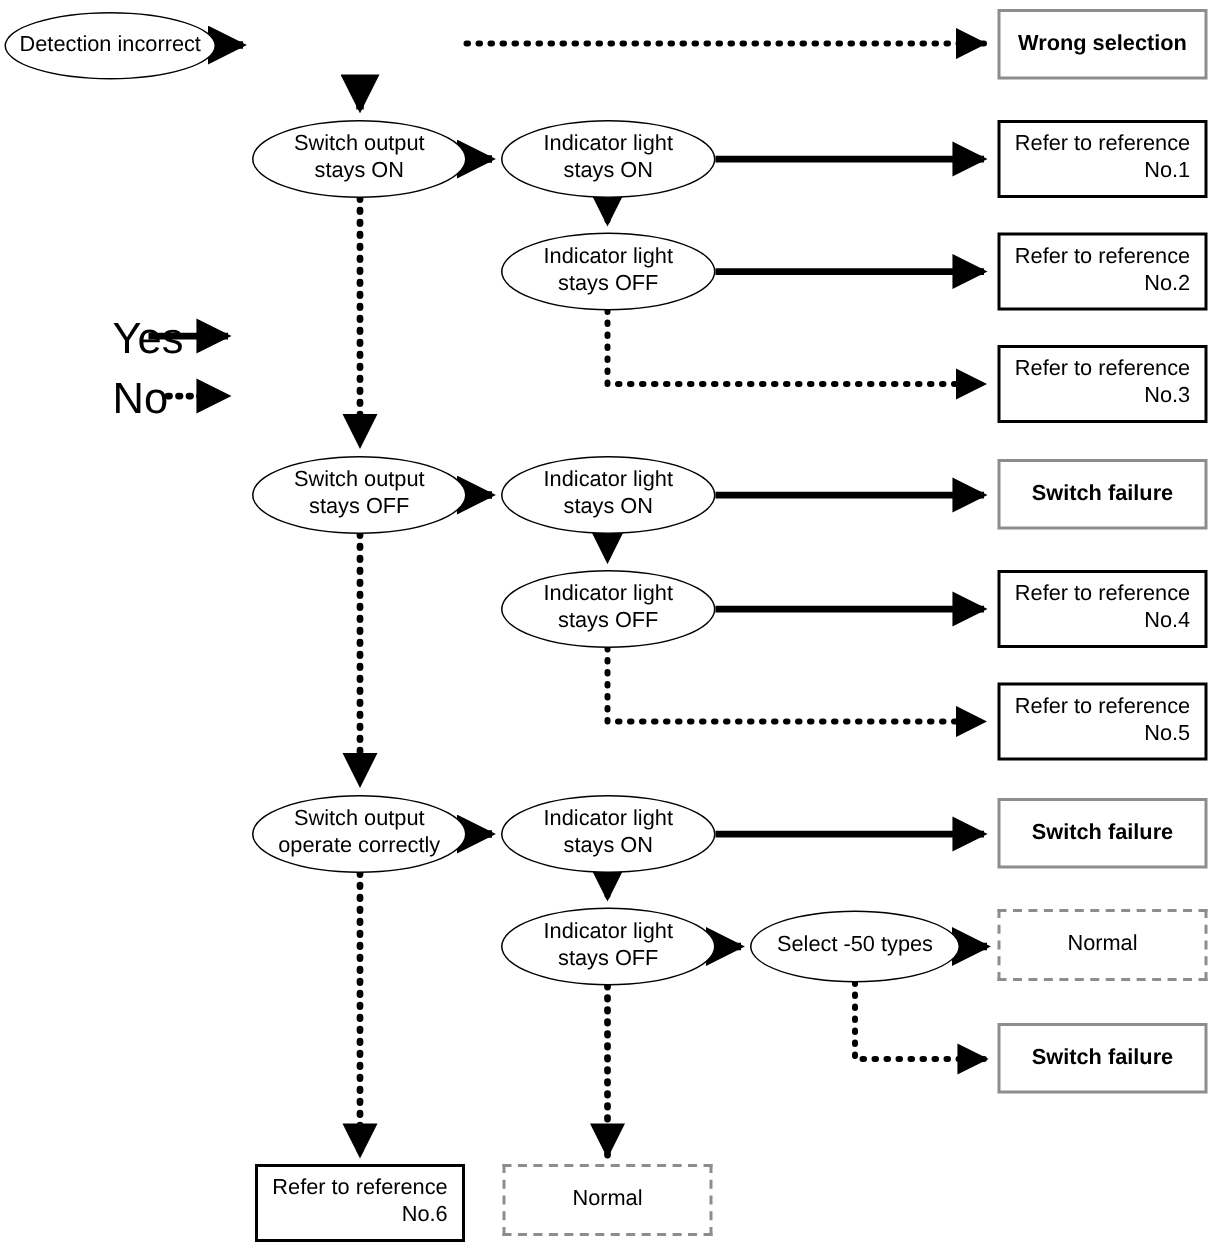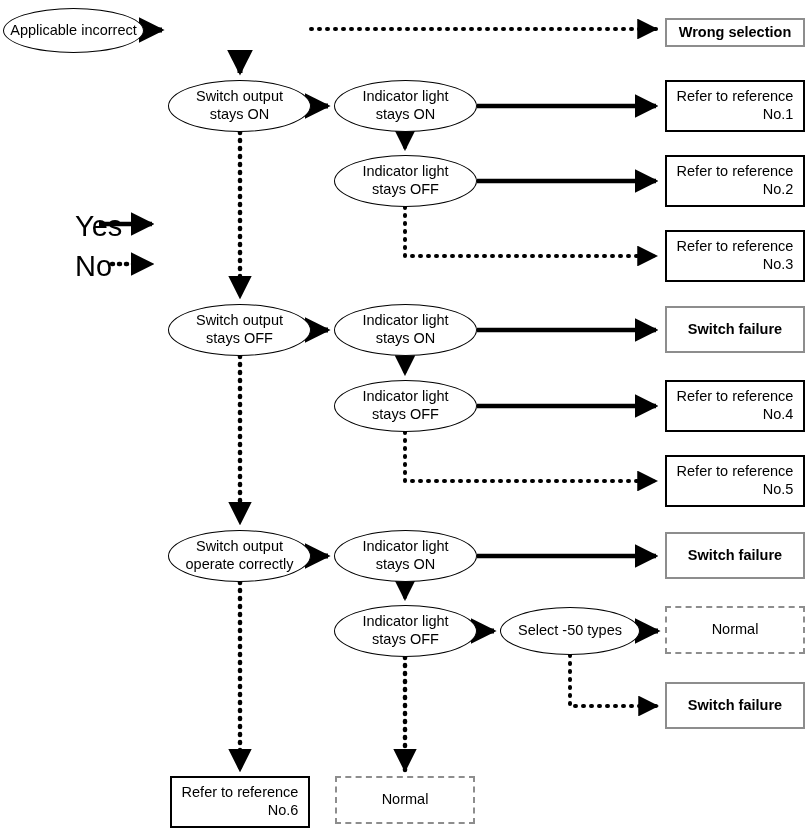--- a/index.html
+++ b/index.html
@@ -127,25 +127,25 @@
 
     <path d="M 405 657 L 405 770" stroke="#000000" stroke-width="4.5" fill="none" stroke-dasharray="1 7" stroke-linecap="round" marker-end="url(#arrow-dotted)"></path>
 
     <path d="M 240 582 L 240 770" stroke="#000000" stroke-width="4.5" fill="none" stroke-dasharray="1 7" stroke-linecap="round" marker-end="url(#arrow-dotted)"></path>
 
     <path d="M 99 224 L 152 224" stroke="#000000" stroke-width="4.5" fill="none" marker-end="url(#arrow-solid)"></path>
     <path d="M 112 264 L 152 264" stroke="#000000" stroke-width="4.5" fill="none" stroke-dasharray="1 6" stroke-linecap="round" marker-end="url(#arrow-dotted)"></path>
   </svg>
 
   <div class="node ellipse" style="left:3px;  top:8px;   width:141px; height:45px;">
-    <span class="nlabel">Applicable incorrect</span>
-  </div>
-
-
-  <div class="node box box-gray" style="left:665px;top:18px;  width:140px; height:29px;">
+    <span class="nlabel">Detection incorrect</span>
+  </div>
+
+
+  <div class="node box box-gray" style="left:665px;top:6px;  width:140px; height:47px;">
     <span class="nlabel">Wrong selection</span>
   </div>
 
   <div class="node ellipse" style="left:168px;top:80px;  width:143px; height:52px;">
     <span class="nlabel">Switch output
 stays ON</span>
   </div>
 
   <div class="node ellipse" style="left:334px;top:80px;  width:143px; height:52px;">
     <span class="nlabel">Indicator light

